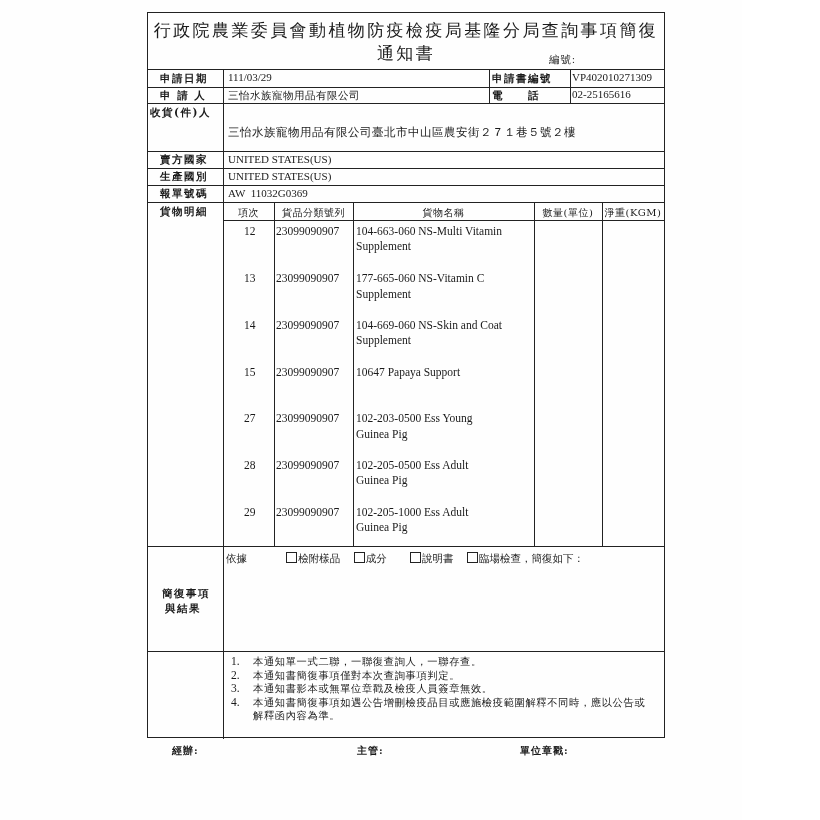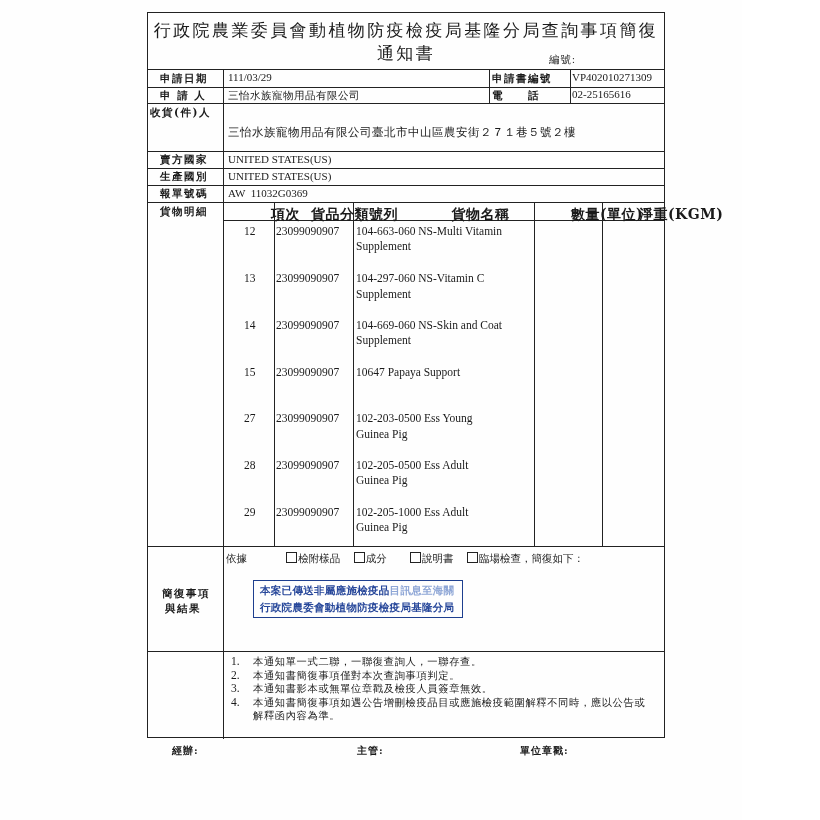--- a/index.html
+++ b/index.html
@@ -21,22 +21,22 @@
     }
     .hline { position: absolute; height: 0; border-top: 1.2px solid #222; }
     .vline { position: absolute; width: 0; border-left: 1.2px solid #222; }
     .lbl {
       position: absolute; font-size: 10.5px; letter-spacing: 1.5px; font-weight: bold;
       font-family: "DejaVu Serif", serif; white-space: nowrap;
     }
     .val { position: absolute; font-size: 11px; white-space: nowrap; font-family: "Liberation Serif", serif; }
     .cjk { font-family: Liberation Serif, serif; font-size: 10.5px; letter-spacing: 0.5px; }
     .th {
-      position: absolute; font-size: 14px; letter-spacing: 0.5px; font-weight: bold;
-      font-family: "DejaVu Serif", serif; white-space: nowrap; text-align: center; padding-left: 37px;
+      position: absolute; font-size: 10px; letter-spacing: 0.5px; font-weight: normal;
+      font-family: "DejaVu Serif", serif; white-space: nowrap; text-align: center;
     }
     .cell { position: absolute; font-size: 11.5px; line-height: 14px; font-family: "Liberation Serif", serif; }
     .chk { display: inline-block; width: 9px; height: 9px; border: 1px solid #222; vertical-align: -1px; margin-right: 1px; }
     .basis { position: absolute; left: 80px; top: 539px; font-size: 10.5px; font-family: "DejaVu Serif", serif; white-space: nowrap; }
     .basis span.opt { margin-left: 10px; }
     .stamp {
       position: absolute; left: 105px; top: 567px; width: 210px; height: 38px;
       border: 1.6px solid #1e3f8f; box-sizing: border-box; color: #27479a;
       font-family: "DejaVu Serif", serif; font-size: 10.5px; font-weight: bold; line-height: 17px;
       padding: 1px 0 0 6px; letter-spacing: 0.3px;
@@ -105,21 +105,21 @@
 
     <div>
       <div class="cell" style="left:96px;top:211px">12</div>
       <div class="cell" style="left:128px;top:211px">23099090907</div>
       <div class="cell" style="left:208px;top:211px">104-663-060 NS-Multi Vitamin</div>
       <div class="cell" style="left:208px;top:226px">Supplement</div>
     </div>
     <div>
       <div class="cell" style="left:96px;top:258px">13</div>
       <div class="cell" style="left:128px;top:258px">23099090907</div>
-      <div class="cell" style="left:208px;top:258px">104-297-060 NS-Vitamin C</div>
+      <div class="cell" style="left:208px;top:258px">177-665-060 NS-Vitamin C</div>
       <div class="cell" style="left:208px;top:274px">Supplement</div>
     </div>
     <div>
       <div class="cell" style="left:96px;top:305px">14</div>
       <div class="cell" style="left:128px;top:305px">23099090907</div>
       <div class="cell" style="left:208px;top:305px">104-669-060 NS-Skin and Coat</div>
       <div class="cell" style="left:208px;top:320px">Supplement</div>
     </div>
     <div>
       <div class="cell" style="left:96px;top:352px">15</div>
@@ -149,24 +149,20 @@
     <div class="lbl" style="left:17px;top:589px">與結果</div>
 
     <div class="basis" style="left:78px">
       <span>依據</span>
       <span class="opt" style="margin-left:36px"><span class="chk"></span><span>檢附樣品</span></span>
       <span class="opt"><span class="chk"></span><span>成分</span></span>
       <span class="opt" style="margin-left:20px"><span class="chk"></span><span>說明書</span></span>
       <span class="opt"><span class="chk"></span><span>臨場檢查，簡復如下：</span></span>
     </div>
 
-    <div class="stamp">
-      <div><span>本案已傳送非屬應施檢疫品</span><span class="faded">目訊息至海關</span></div>
-      <div>行政院農委會動植物防疫檢疫局基隆分局</div>
-    </div>
 
     <div class="notes">
       <div class="n">
           <span class="num">1.</span>
           <span class="txt">本通知單一式二聯，一聯復查詢人，一聯存查。</span>
         </div>
       <div class="n">
           <span class="num">2.</span>
           <span class="txt">本通知書簡復事項僅對本次查詢事項判定。</span>
         </div>

